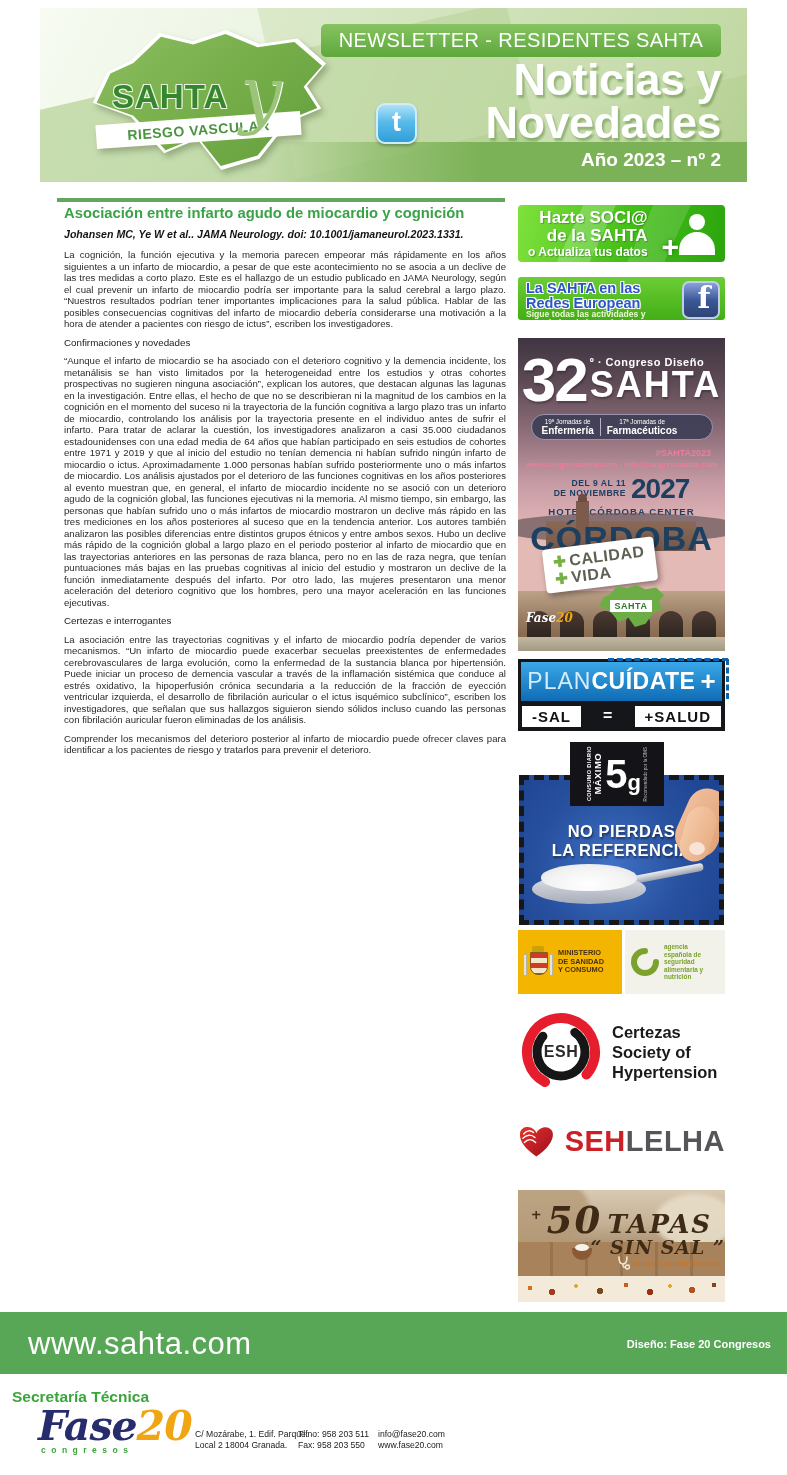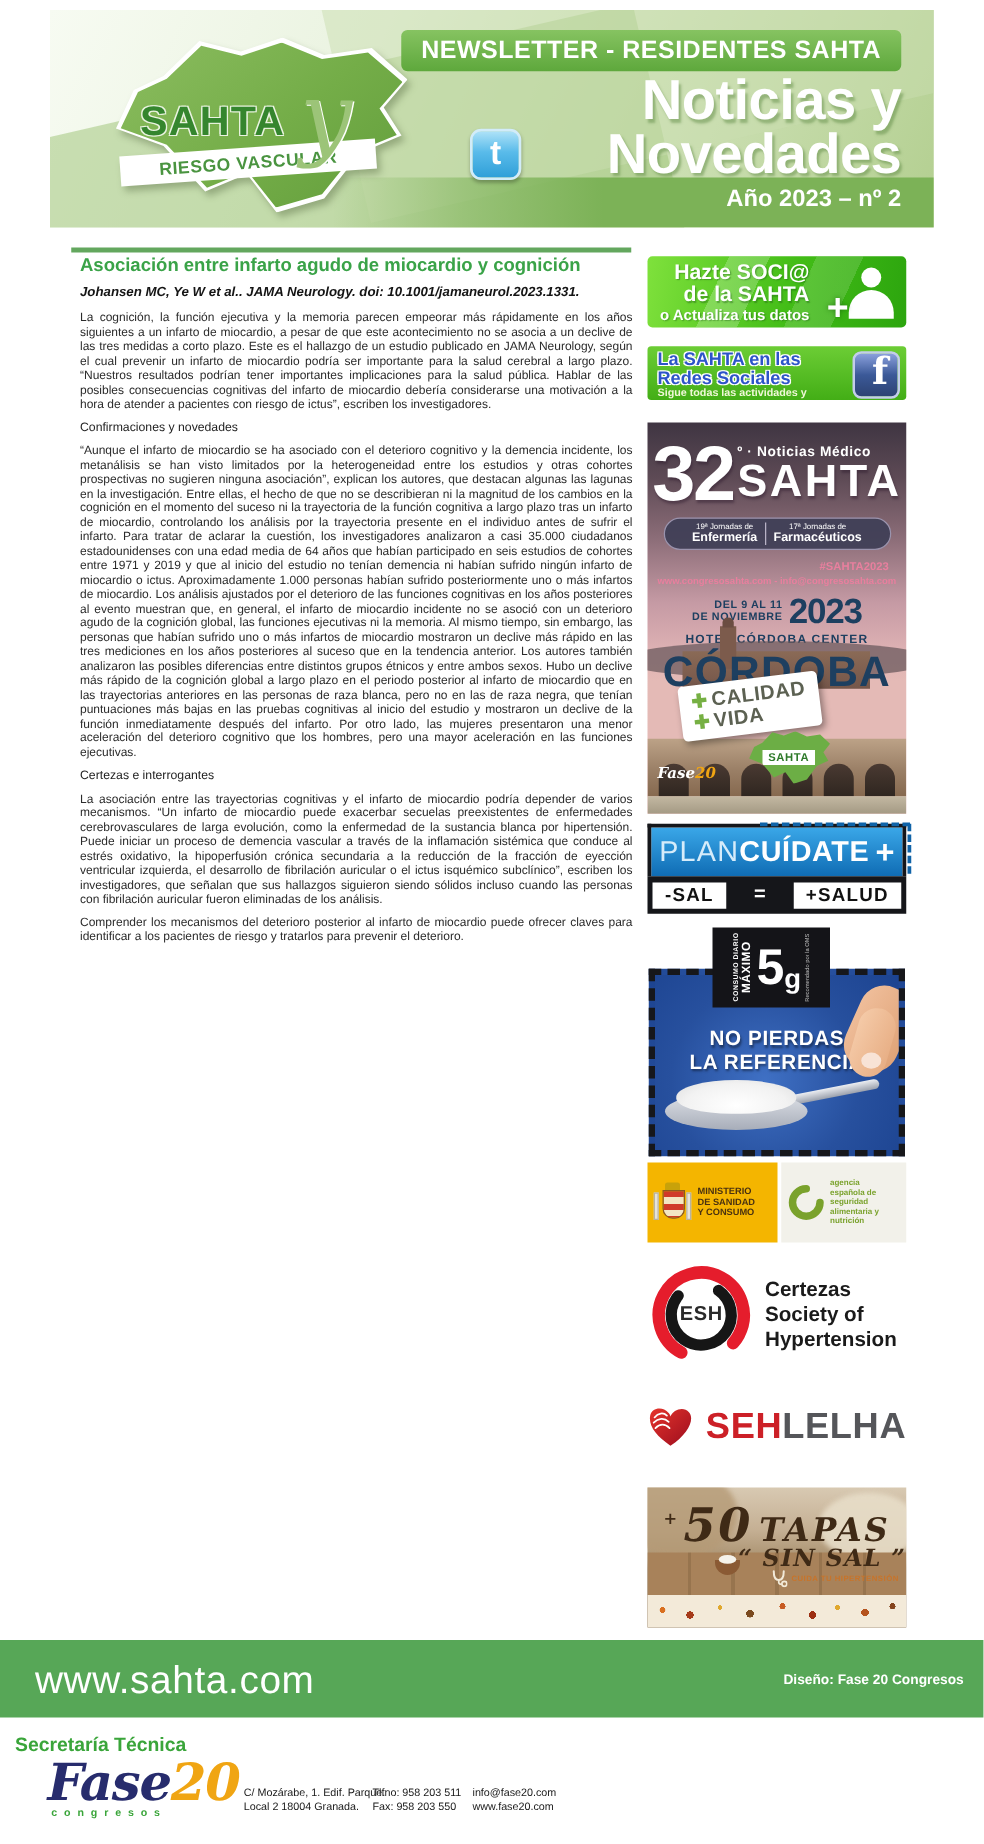--- a/index.html
+++ b/index.html
@@ -9,21 +9,21 @@
   
   .header{position:absolute;left:40px;top:8px;width:707px;height:174px;overflow:hidden;
           background:linear-gradient(115deg,#f7fbf2 0%,#eaf3e0 35%,#d3e4bd 62%,#b3cf90 100%);}
   .hdr-wedge{position:absolute;left:-60px;bottom:-120px;width:560px;height:240px;background:#a2c77e;
              transform:rotate(-13deg);opacity:.55;}
   .hdr-wedge2{position:absolute;right:-80px;top:-90px;width:560px;height:200px;background:#c9ddb0;
              transform:rotate(-13deg);opacity:.5;}
   .hdr-band{position:absolute;right:0;bottom:0;width:68%;height:40px;
             background:linear-gradient(90deg,rgba(124,178,87,0) 0%,rgba(124,178,87,.55) 22%,#7cb257 45%,#7cb257 100%);}
   .nl-box{position:absolute;right:26px;top:16px;width:400px;height:33px;border-radius:5px;
-          background:linear-gradient(180deg,#86c361 0%,#5ea83c 100%);color:#fff;font-weight:700;
+          background:linear-gradient(180deg,#86c361 0%,#5ea83c 100%);color:#fff;font-weight:400;
           font-size:20px;line-height:33px;text-align:center;letter-spacing:.4px;}
   .hdr-title{position:absolute;right:26px;top:50px;text-align:right;color:#fff;font-weight:800;
              font-size:45px;line-height:43px;letter-spacing:-.5px;
              text-shadow:2px 3px 2px rgba(96,140,70,.5);}
   .edition{position:absolute;right:26px;top:141px;color:#fff;font-weight:800;font-size:19px;}
   .twitter{position:absolute;left:336px;top:95px;width:37px;height:37px;border-radius:9px;
            background:linear-gradient(180deg,#aee2f8 0%,#59bbea 45%,#2f9fd8 100%);
            border:2px solid #d2ecf9;box-shadow:0 2px 3px rgba(0,0,0,.25);
            color:#fff;font-weight:800;font-size:27px;line-height:34px;text-align:center;}
   
@@ -77,21 +77,21 @@
 
   
   .poster{top:338px;height:313px;position:absolute;overflow:hidden;
           background:linear-gradient(180deg,#3f3542 0%,#5d4a55 14%,#8d6e79 30%,#c59aa4 46%,#ddb1b3 58%,#e4bab6 66%);}
   .po-row{display:flex;justify-content:center;align-items:flex-start;margin-top:14px;color:#fff;}
   .po-32{font-size:62px;line-height:56px;font-weight:800;letter-spacing:-2px;text-shadow:1px 2px 2px rgba(40,20,40,.4);}
   .po-col{display:flex;flex-direction:column;margin-left:3px;}
   .po-ord{font-size:11px;font-weight:700;letter-spacing:.5px;margin-top:4px;}
   .po-sahta{font-size:36px;line-height:34px;font-weight:800;letter-spacing:2px;text-shadow:1px 2px 2px rgba(40,20,40,.4);}
   .po-pill{margin:6px auto 0;width:172px;background:rgba(62,62,86,.92);border:1px solid #9a93ad;border-radius:14px;
-           display:flex;justify-content:center;align-items:center;padding:3px 4px;color:#fff;}
+           display:flex;align-items:center;padding:3px 4px;color:#fff;}
   .po-j{display:flex;flex-direction:column;align-items:center;padding:0 6px;}
   .po-j i{font-style:normal;font-size:6.3px;line-height:7px;}
   .po-j b{font-size:10px;line-height:11px;font-weight:800;}
   .po-sep{width:1px;height:18px;background:#b8b2c6;}
   .po-tag{text-align:right;margin:8px 14px 0 0;font-size:9px;font-weight:800;color:#e87f9e;}
   .po-web{text-align:center;font-size:7.6px;font-weight:700;color:#e87f9e;margin-top:2px;}
   .po-date{display:flex;justify-content:center;align-items:center;margin-top:4px;color:#1d3f60;}
   .po-dcol{display:flex;flex-direction:column;align-items:flex-end;margin-right:5px;}
   .po-dcol span{font-size:8.6px;line-height:9.6px;font-weight:800;letter-spacing:.5px;}
   .po-year{font-size:28px;font-weight:800;letter-spacing:-1px;}
@@ -274,31 +274,31 @@
     </div>
     <div class="hz-person">
       <div class="hz-head"></div>
       <div class="hz-body"></div>
     </div>
     <div class="hz-plus">+</div>
   </div>
 
   <div class="sb redes">
     <span class="rd1">La SAHTA en las</span>
-    <span class="rd1">Redes Sociales</span>
+    <span class="rd1">Redes European</span>
     <span class="rd-sub">Sigue todas las actividades y</span>
     <span class="rd-sub">novedades de la Sociedad en..</span>
     <div class="fb"><span>f</span></div>
   </div>
 
   <div class="sb poster">
     <div class="po-row">
       <span class="po-32">32</span>
       <span class="po-col">
-        <span class="po-ord">º · Noticias Médico</span>
+        <span class="po-ord">º · Congreso Diseño</span>
         <span class="po-sahta">SAHTA</span>
       </span>
     </div>
     <div class="po-pill">
       <span class="po-j">
           <i>19ª Jornadas de</i>
           <b>Enfermería</b>
         </span>
       <span class="po-sep"></span>
       <span class="po-j">
@@ -306,21 +306,21 @@
           <b>Farmacéuticos</b>
         </span>
     </div>
     <div class="po-tag">#SAHTA2023</div>
     <div class="po-web">www.congresosahta.com - info@congresosahta.com</div>
     <div class="po-date">
       <span class="po-dcol">
         <span>DEL 9 AL 11</span>
         <span>DE NOVIEMBRE</span>
       </span>
-      <span class="po-year">2023</span>
+      <span class="po-year">2027</span>
     </div>
     <div class="po-hotel">HOTEL CÓRDOBA CENTER</div>
     <div class="po-city">CÓRDOBA</div>
     <div class="po-photo">
       <div class="po-hills"></div>
       <div class="po-mosque"></div>
       <div class="po-tower"></div>
       <div class="po-bridge">
         <div class="po-arch"></div>
         <div class="po-arch"></div>

